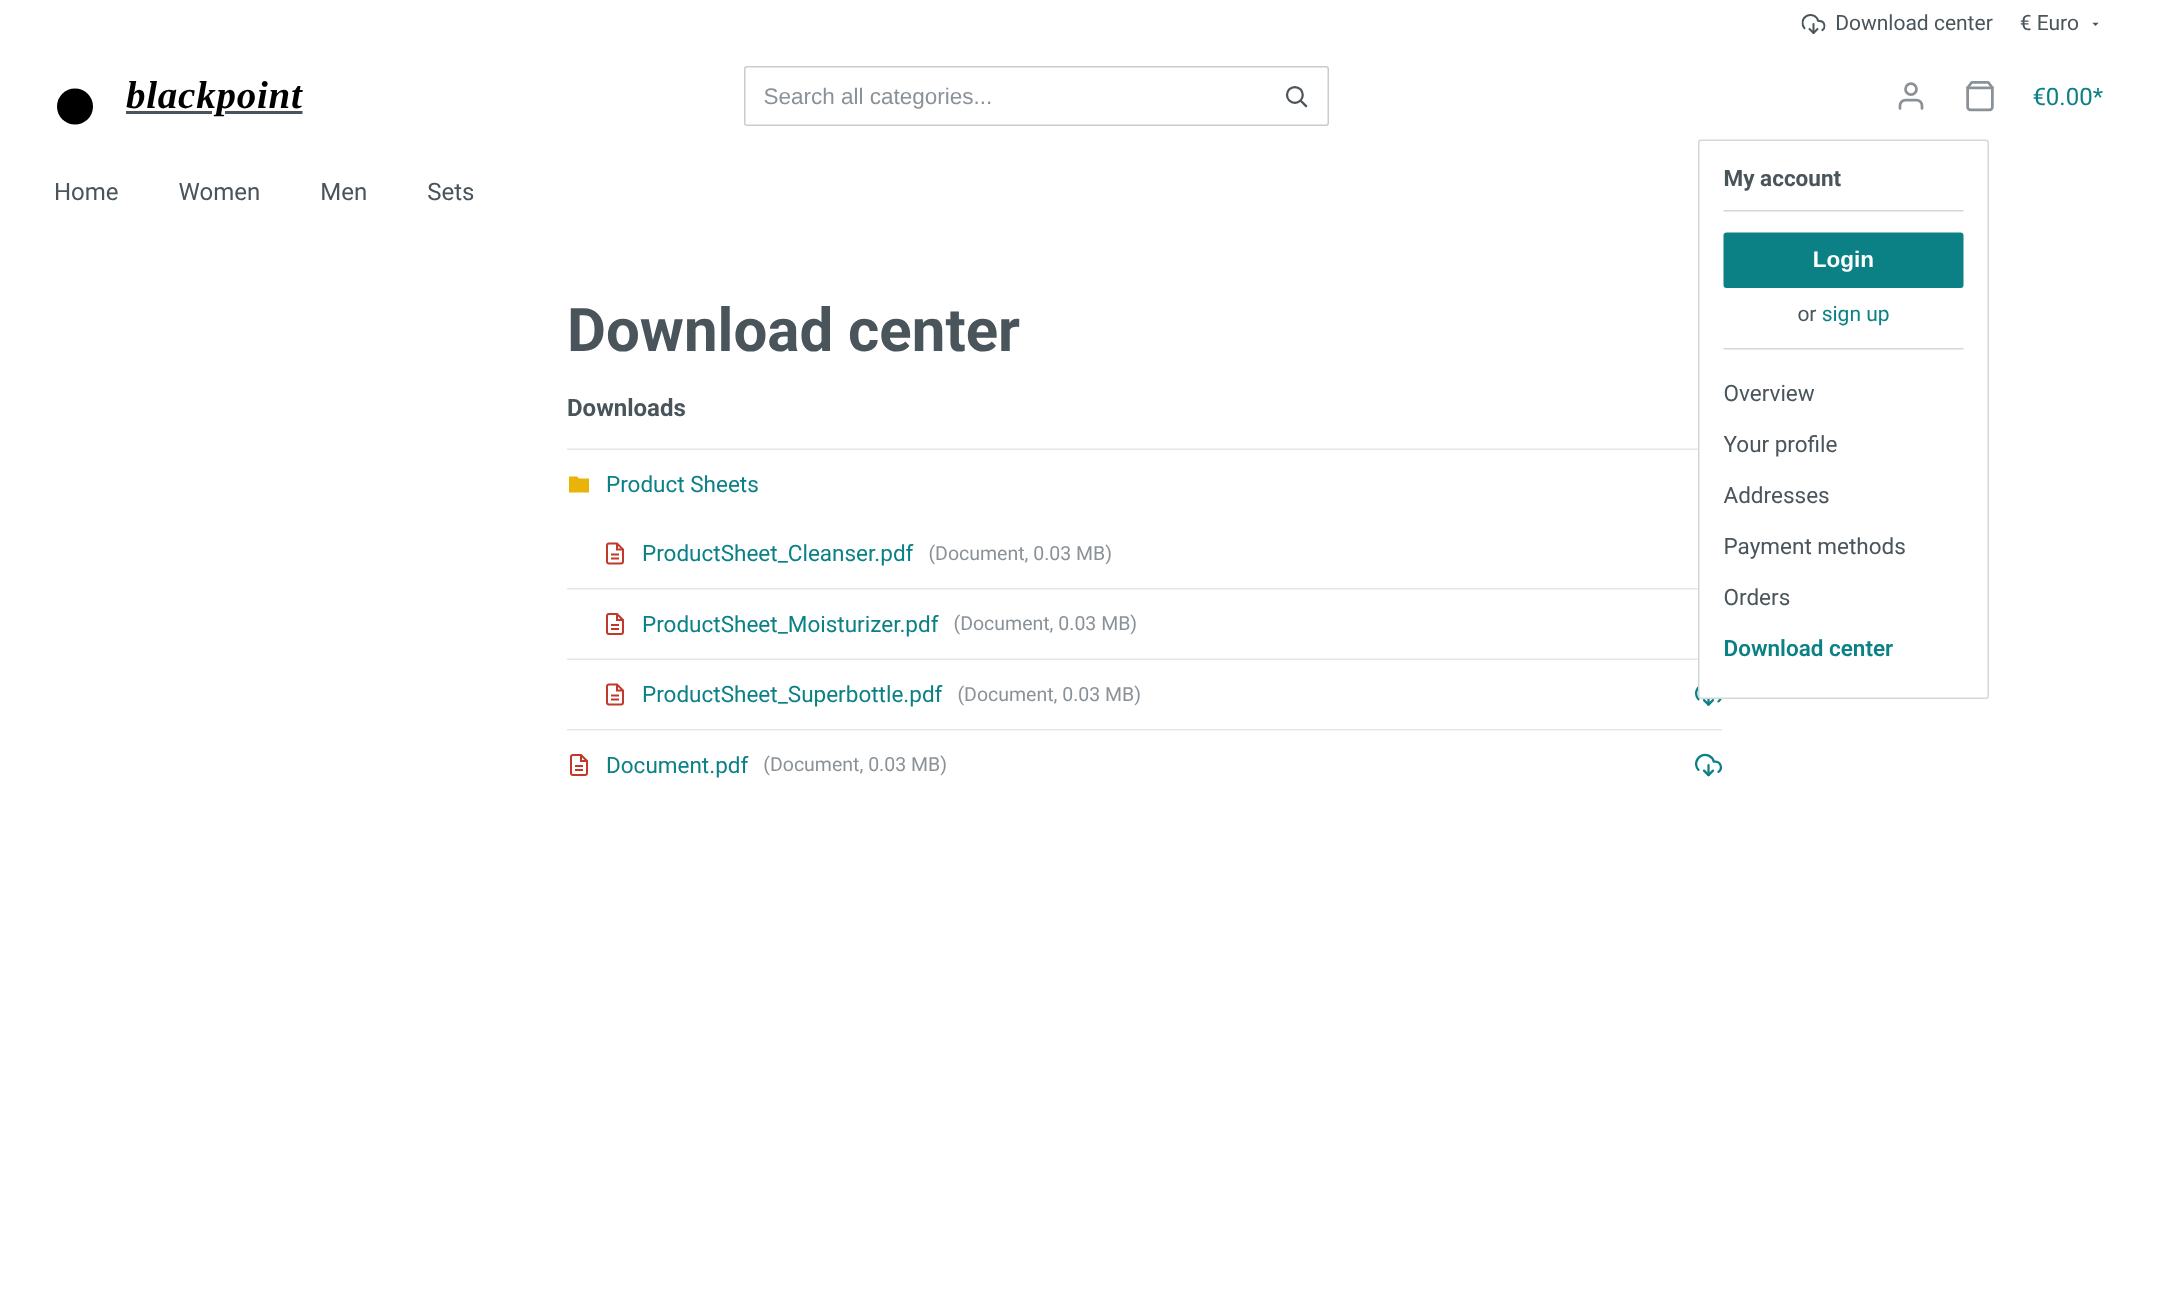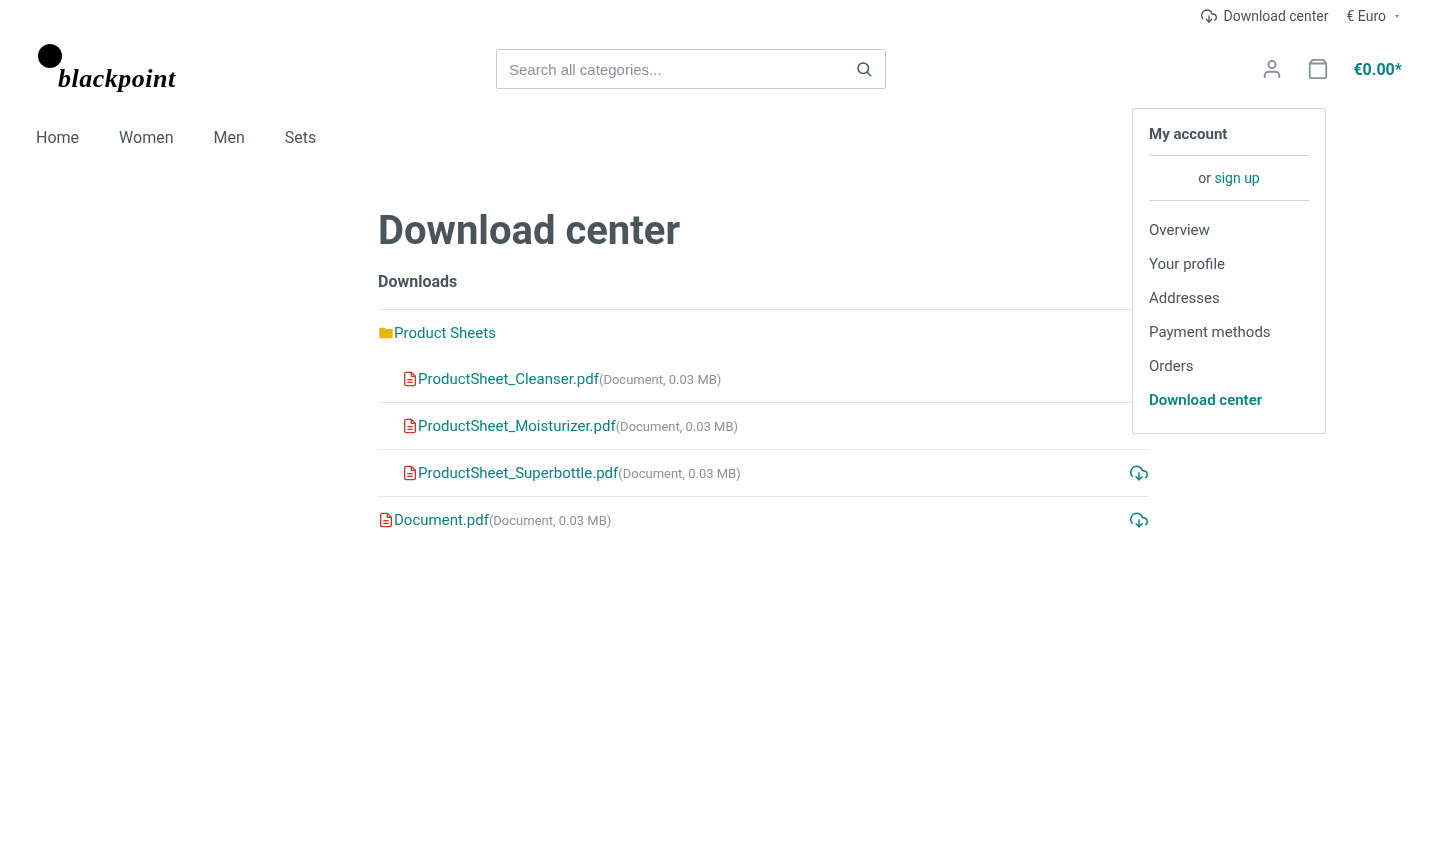--- a/index.html
+++ b/index.html
@@ -19,24 +19,25 @@
   }
   .top-bar a { color: #4a545b; text-decoration: none; display: inline-flex; align-items: center; gap: 6px; }
   .currency { display: inline-flex; align-items: center; gap: 6px; cursor: pointer; }
   .header-row {
     display: flex;
     align-items: center;
     padding: 20px 36px 10px 36px;
   }
   .logo {
     display: flex;
-    align-items: flex-start;
-    flex-direction: column;
+    align-items: flex-end;
+    flex-direction: row;
     width: 200px;
     cursor: pointer;
+    text-decoration: underline;
   }
   .logo-dot {
     width: 24px; height: 24px; background:#000; border-radius:50%;
     margin-left: 2px;
     margin-bottom: -4px;
   }
   .logo-text {
     font-size: 26px;
     font-weight: 600;
     font-style: italic;
@@ -67,21 +68,21 @@
     color: #4a545b;
     background: transparent;
   }
   .search-box input::placeholder { color: #8a9298; }
   .header-right {
     margin-left: auto;
     display: flex;
     align-items: center;
     gap: 24px;
   }
-  .cart-total { color: #0b8186; font-weight: 700; font-size: 16px; }
+  .cart-total { color: #0b8186; font-weight: 400; font-size: 16px; }
   .nav-menu {
     display: flex;
     gap: 40px;
     padding: 24px 16px 20px 36px;
     font-size: 16px;
   }
   .nav-menu a { color: #4a545b; text-decoration: none; cursor: pointer; }
   .main {
     padding: 40px 36px;
     max-width: 1200px;
@@ -105,34 +106,35 @@
     font-size: 16px;
     font-weight: 700;
     color: #4a545b;
     margin-bottom: 18px;
   }
   .file-list { border-top: 1px solid #e4e7ea; }
   .folder-row, .file-row {
     display: flex;
     align-items: center;
     padding: 14px 0;
+    gap: 10px;
     font-size: 15px;
   }
   .file-row { border-bottom: 1px solid #e4e7ea; }
   .file-row.no-border { border-bottom: none; }
   .file-row.indent { padding-left: 24px; }
   .folder-icon { color: #eab308; }
   .pdf-icon { color: #c0392b; flex-shrink:0; }
   .file-link { color: #0b8186; text-decoration: none; cursor: pointer; }
   .file-meta { color: #8a9298; font-size: 13px; }
   .file-spacer { flex: 1; }
   .dl-btn { color: #0b8186; cursor: pointer; }
   .account-dropdown {
     position: absolute;
-    top: 108px;
+    top: 93px;
     right: 112px;
     width: 194px;
     background: #fff;
     border: 1px solid #d3d7db;
     border-radius: 2px;
     padding: 16px;
     z-index: 100;
   }
   .account-dropdown .dd-title {
     font-weight: 700;
@@ -221,20 +223,21 @@
           <path d="M6 2L3 6v14a2 2 0 0 0 2 2h14a2 2 0 0 0 2-2V6l-3-4z"></path>
           <line x1="3" y1="6" x2="21" y2="6"></line>
         </svg>
     </span>
     <span class="cart-total">€0.00*</span>
   </div>
 </div>
 
 <div class="account-dropdown">
   <div class="dd-title">My account</div>
+  <button class="login-btn">Login</button>
   <div class="signup-line">
     <span>or </span><a href="#">sign up</a>
   </div>
   <ul class="dd-links">
     <li>Overview</li>
     <li>Your profile</li>
     <li>Addresses</li>
     <li>Payment methods</li>
     <li>Orders</li>
     <li class="active">Download center</li>

